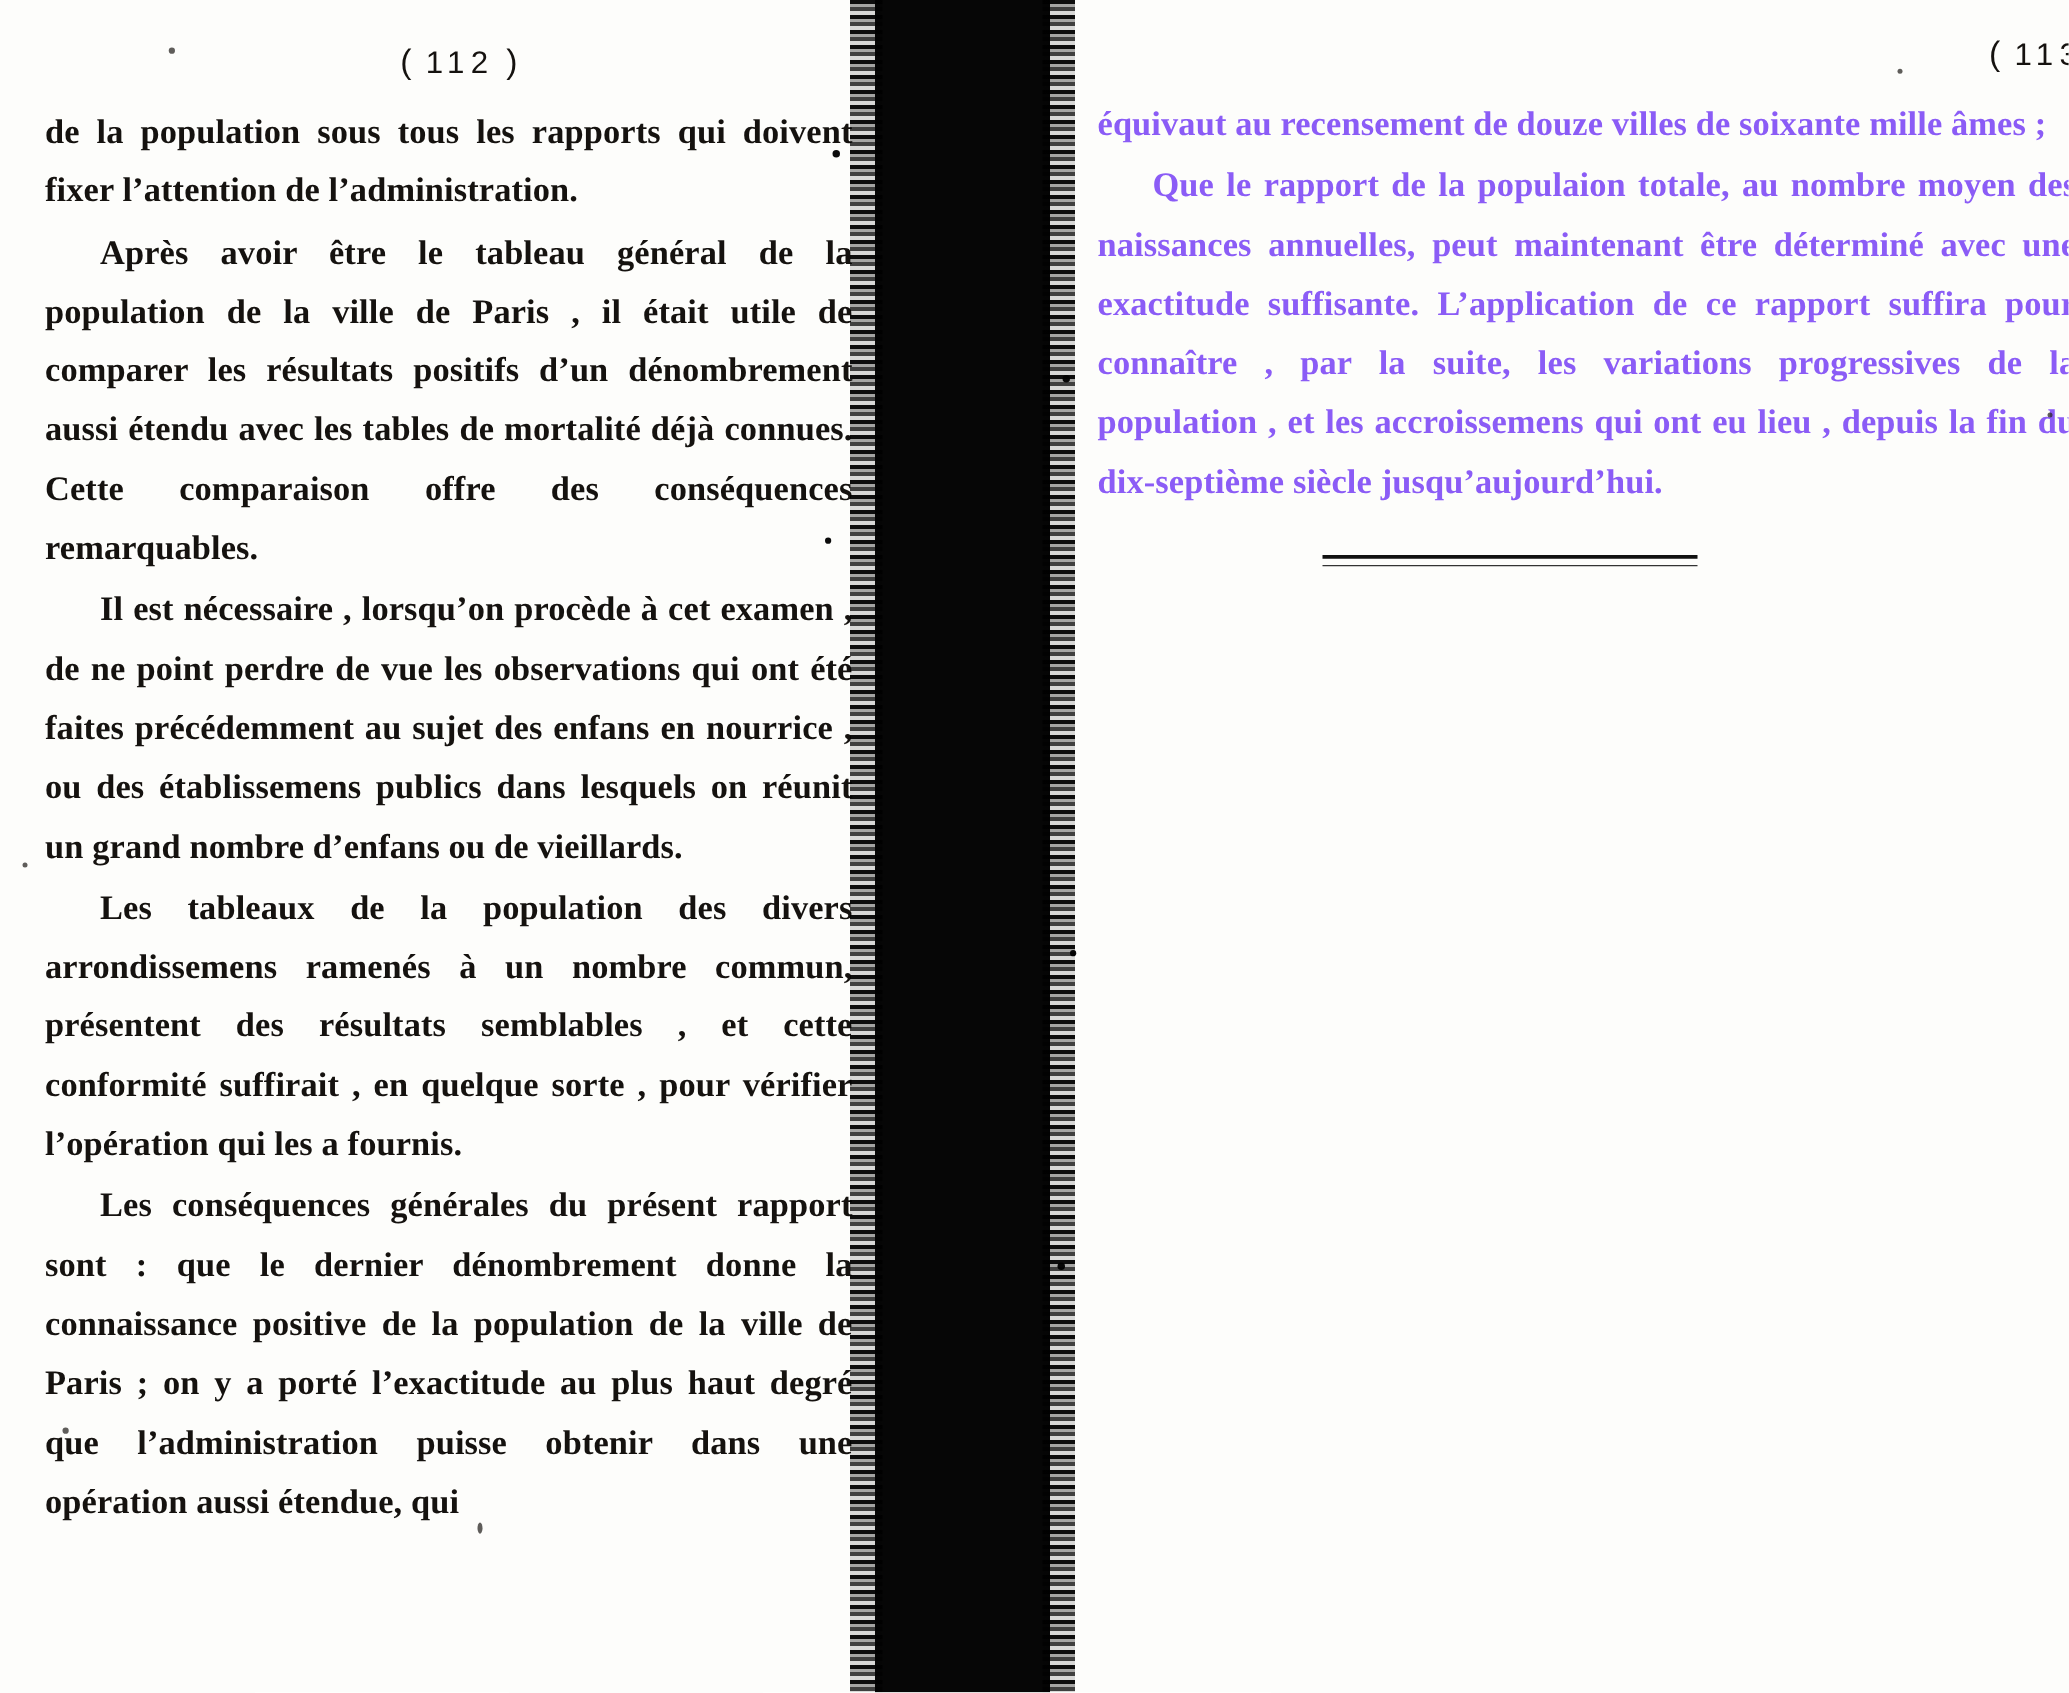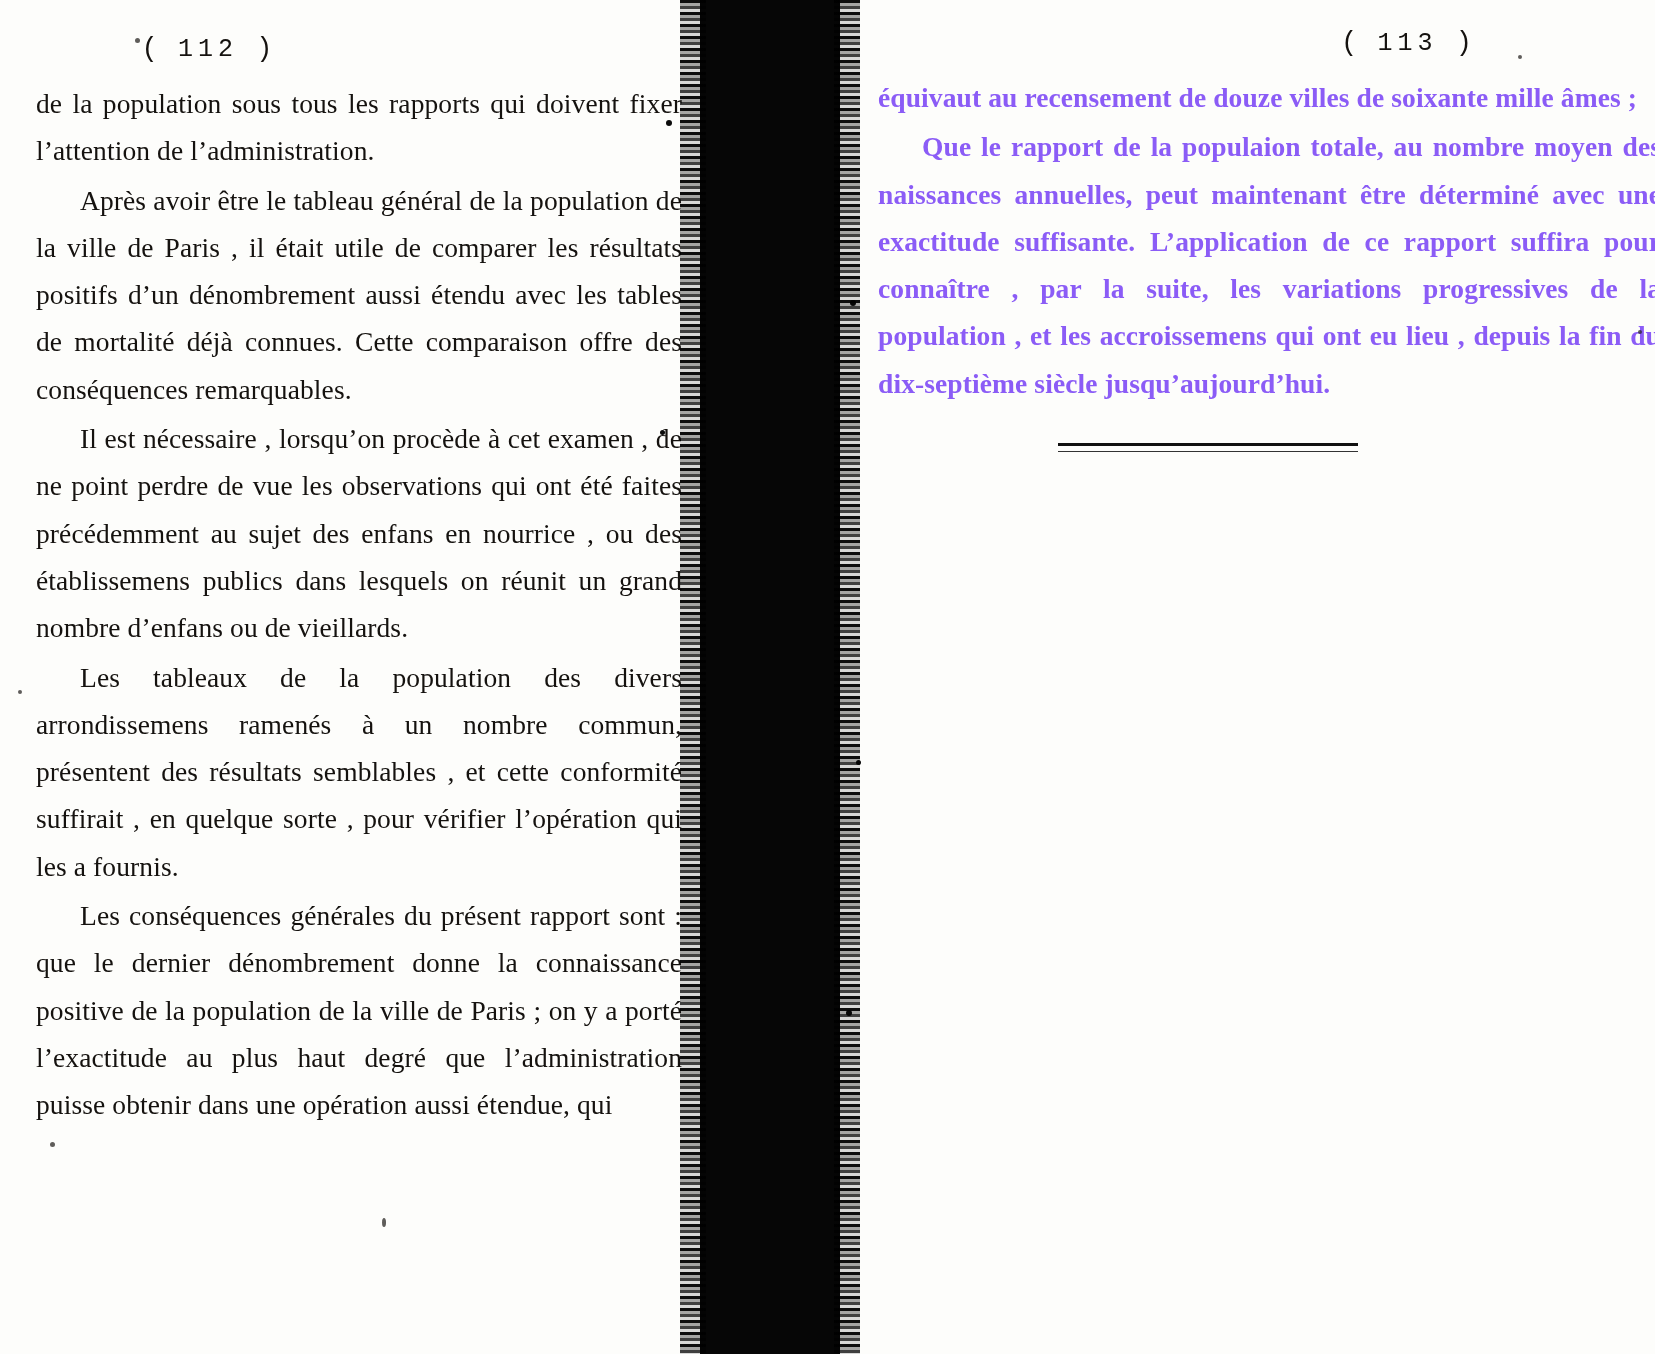--- a/index.html
+++ b/index.html
@@ -54,38 +54,39 @@
   
   .page-col {
     position: absolute;
     top: 0;
     height: 100%;
   }
   .page-left  { left: 0;    width: 706px; }
   .page-right { left: 878px; width: 809px; }
 
   .folio {
-    text-align: center;
+    text-align: right;
     font-size: 27px;
     letter-spacing: 2px;
     margin: 0;
-    font-family: Liberation Mono, monospace;
+    font-family: Liberation Sans, sans-serif;
   }
   .folio .num {
     letter-spacing: 5px;
     font-size: 25px;
   }
   .folio-left  { margin-top: 34px; padding-right: 290px; }
   .folio-right { margin-top: 28px; padding-left: 250px; }
 
   .body-text {
     font-size: 27.5px;
     line-height: 1.72;
     text-align: justify;
     text-justify: inter-word;
+    font-weight: bold;
   }
   .body-left {
     margin: 16px 24px 0 36px;
   }
   .body-right {
     margin: 16px 26px 0 0;
     padding-left: 0;
   }
   .body-right p,
   .body-left p {

